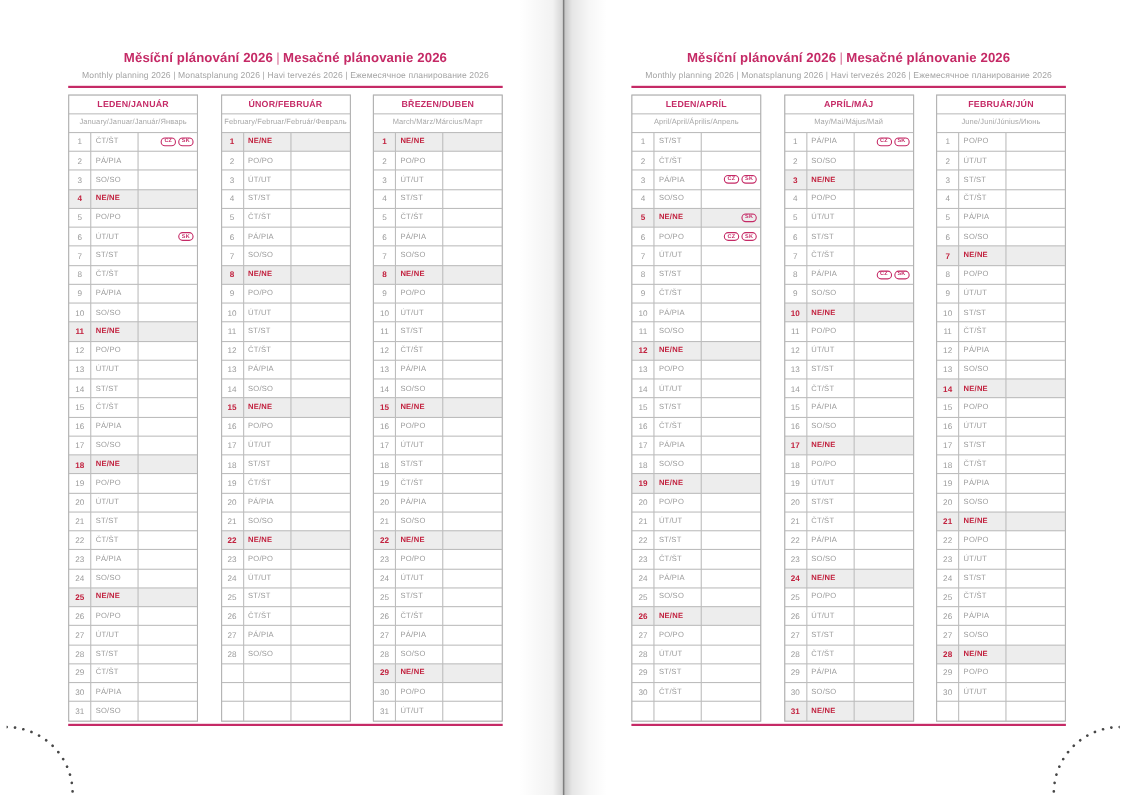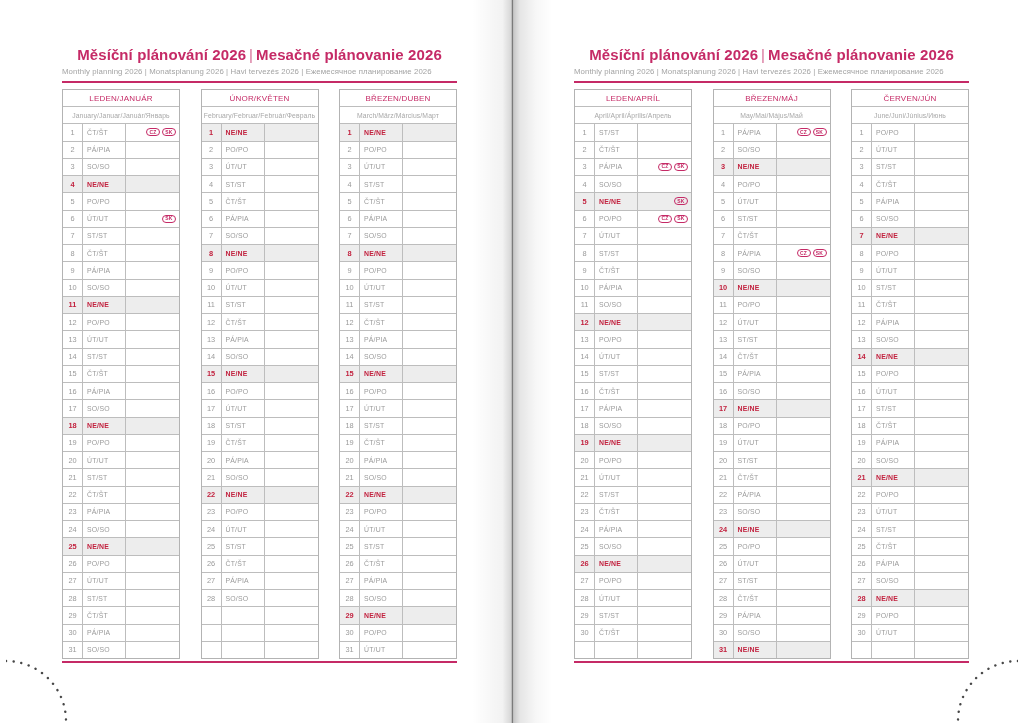--- a/index.html
+++ b/index.html
@@ -8,40 +8,40 @@
     background:#ffffff;
     font-family:"Liberation Sans", sans-serif;
     -webkit-font-smoothing:antialiased;
   }
   .page{position:absolute;top:0;width:512px;height:723px;background:#fff;box-sizing:border-box;}
   .page-left{left:0;padding:46px 55px 0 62px;}
   .page-right{left:512px;padding:46px 55px 0 62px;}
 
   
   .hdr-title{
-    text-align:center;font-weight:bold;font-size:15px;letter-spacing:.1px;
+    text-align:center;font-weight:bold;font-size:12px;letter-spacing:.1px;
     color:#c52a66;line-height:1.15;
   }
   .hdr-title .sep{font-weight:400;opacity:.7;margin:0 3px;}
   .hdr-sub{
-    text-align:left;font-size:7.8px;color:#a3a3a3;margin-top:4px;letter-spacing:.1px;
+    text-align:center;font-size:7.8px;color:#a3a3a3;margin-top:4px;letter-spacing:.1px;
   }
   .rule{height:2px;background:#c52a66;margin-top:5px;}
   .bottom-rule{margin-top:2px;}
 
   
   .months{display:flex;justify-content:space-between;margin-top:6px;}
   .month-table{
     width:118px;box-sizing:border-box;
     display:grid;grid-template-rows:16px 16px auto;gap:1px;
     background:#bdbdbd;border:1px solid #b3b3b3;
   }
   .month-name{
     background:#fff;display:flex;align-items:center;justify-content:center;
-    font-size:8px;font-weight:normal;color:#c52a66;letter-spacing:.2px;
+    font-size:8px;font-weight:bold;color:#c52a66;letter-spacing:.2px;
   }
   .month-langs{
     background:#fff;display:flex;align-items:center;justify-content:center;
     font-size:6.8px;color:#a8a8a8;letter-spacing:.1px;
   }
   .month-grid{
     display:grid;grid-template-columns:19px 42px 1fr;gap:1px;
     grid-auto-rows:16.26px;background:#bdbdbd;
   }
   .c{background:#fff;display:flex;align-items:center;overflow:hidden;}
@@ -177,21 +177,21 @@
           <div class="c note"></div>
           <div class="c num">30</div>
           <div class="c day">PÁ/PIA</div>
           <div class="c note"></div>
           <div class="c num">31</div>
           <div class="c day">SO/SO</div>
           <div class="c note"></div>
         </div>
       </div>
       <div class="month-table">
-        <div class="month-name">ÚNOR/KVĚTEN</div>
+        <div class="month-name">ÚNOR/FEBRUÁR</div>
         <div class="month-langs">February/Februar/Február/Февраль</div>
         <div class="month-grid">
           <div class="c num sun">1</div>
           <div class="c day sun">NE/NE</div>
           <div class="c note sun"></div>
           <div class="c num">2</div>
           <div class="c day">PO/PO</div>
           <div class="c note"></div>
           <div class="c num">3</div>
           <div class="c day">ÚT/UT</div>
@@ -493,21 +493,21 @@
           <div class="c note"></div>
           <div class="c num">30</div>
           <div class="c day">ČT/ŠT</div>
           <div class="c note"></div>
           <div class="c num"></div>
           <div class="c day"></div>
           <div class="c note"></div>
         </div>
       </div>
       <div class="month-table">
-        <div class="month-name">BŘEZEN/MÁJ</div>
+        <div class="month-name">APRÍL/MÁJ</div>
         <div class="month-langs">May/Mai/Május/Май</div>
         <div class="month-grid">
           <div class="c num">1</div>
           <div class="c day">PÁ/PIA</div>
           <div class="c note">
             <span class="badge">CZ</span>
             <span class="badge">SK</span>
           </div>
           <div class="c num">2</div>
           <div class="c day">SO/SO</div>
@@ -598,21 +598,21 @@
           <div class="c note"></div>
           <div class="c num">30</div>
           <div class="c day">SO/SO</div>
           <div class="c note"></div>
           <div class="c num sun">31</div>
           <div class="c day sun">NE/NE</div>
           <div class="c note sun"></div>
         </div>
       </div>
       <div class="month-table">
-        <div class="month-name">ČERVEN/JÚN</div>
+        <div class="month-name">FEBRUÁR/JÚN</div>
         <div class="month-langs">June/Juni/Június/Июнь</div>
         <div class="month-grid">
           <div class="c num">1</div>
           <div class="c day">PO/PO</div>
           <div class="c note"></div>
           <div class="c num">2</div>
           <div class="c day">ÚT/UT</div>
           <div class="c note"></div>
           <div class="c num">3</div>
           <div class="c day">ST/ST</div>

